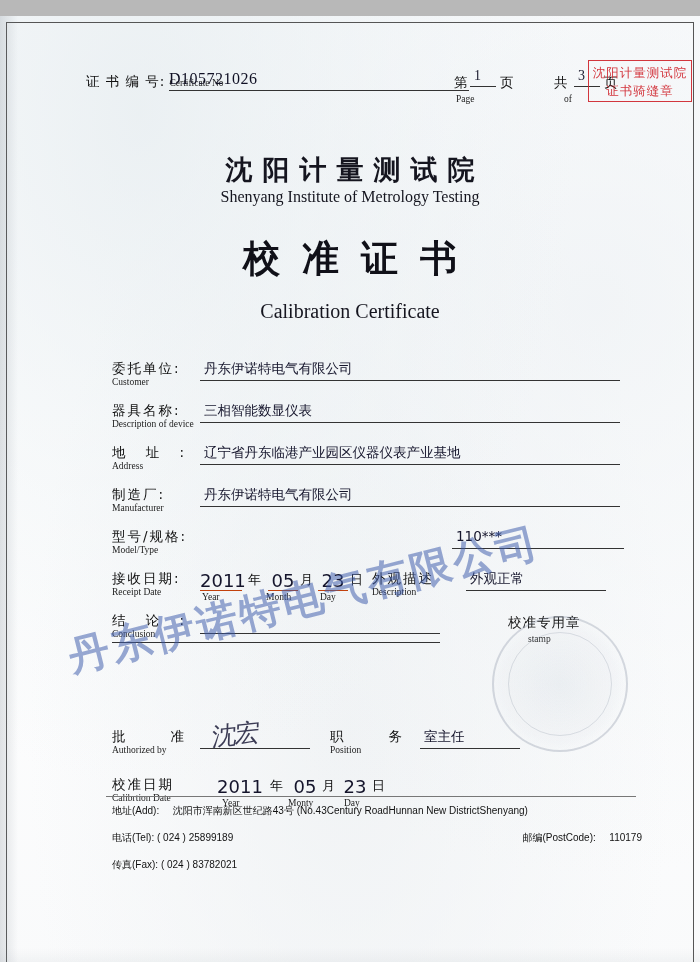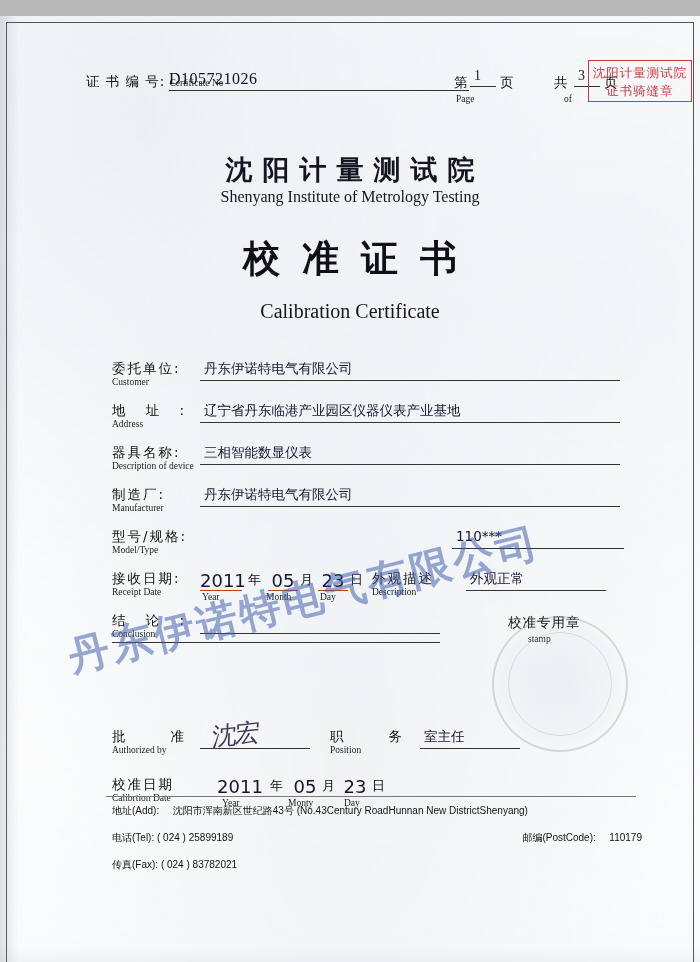--- a/index.html
+++ b/index.html
@@ -328,32 +328,32 @@
     <div class="field-row">
       <div class="f-label">
         <span class="lbl-cn">委托单位:</span>
         <span class="lbl-en">Customer</span>
       </div>
       <div class="f-value w-wide">丹东伊诺特电气有限公司</div>
     </div>
 
     <div class="field-row">
       <div class="f-label">
+        <span class="lbl-cn">器具名称:</span>
+        <span class="lbl-en">Description of device</span>
+      </div>
+      <div class="f-value w-wide">三相智能数显仪表</div>
+    </div>
+
+    <div class="field-row">
+      <div class="f-label">
         <span class="lbl-cn"><span class="j4">地址:</span></span>
         <span class="lbl-en">Address</span>
       </div>
       <div class="f-value w-wide">辽宁省丹东临港产业园区仪器仪表产业基地</div>
-    </div>
-
-    <div class="field-row">
-      <div class="f-label">
-        <span class="lbl-cn">器具名称:</span>
-        <span class="lbl-en">Description of device</span>
-      </div>
-      <div class="f-value w-wide">三相智能数显仪表</div>
     </div>
 
     <div class="field-row">
       <div class="f-label">
         <span class="lbl-cn">制造厂:</span>
         <span class="lbl-en">Manufacturer</span>
       </div>
       <div class="f-value w-wide">丹东伊诺特电气有限公司</div>
     </div>
 

